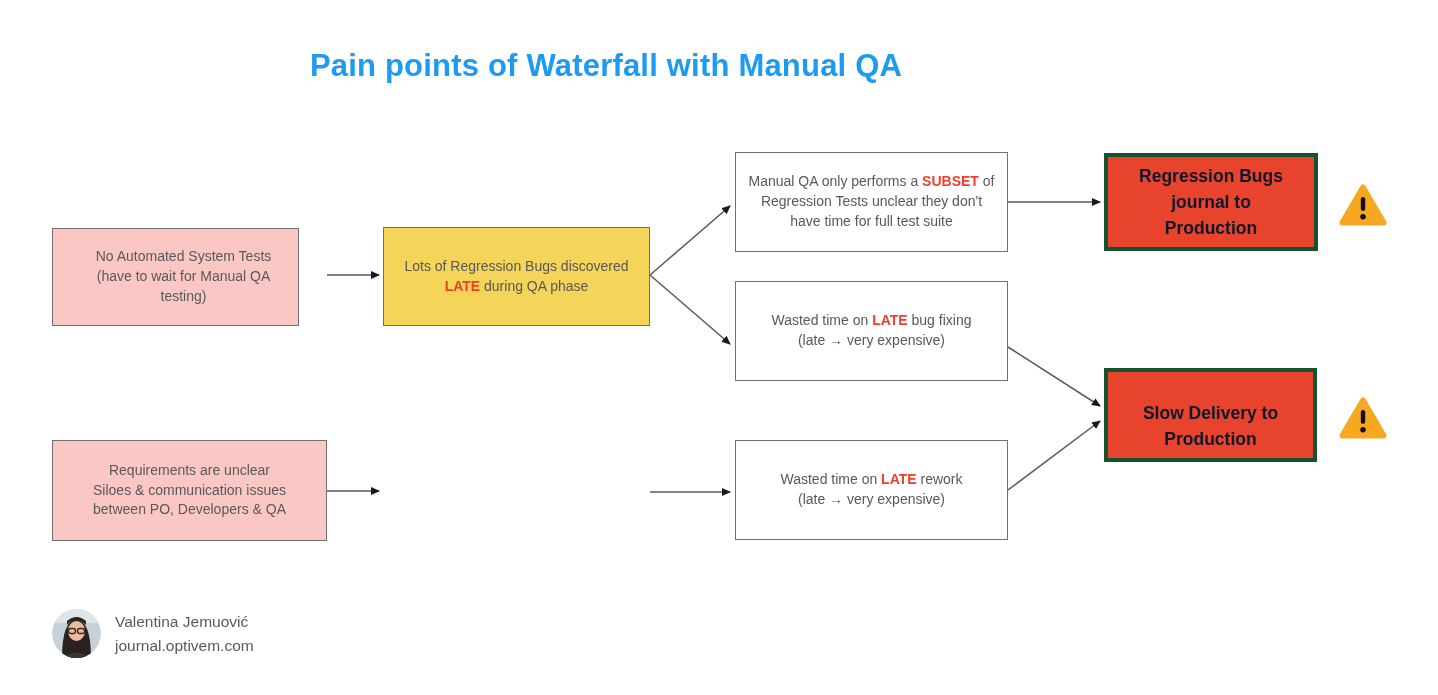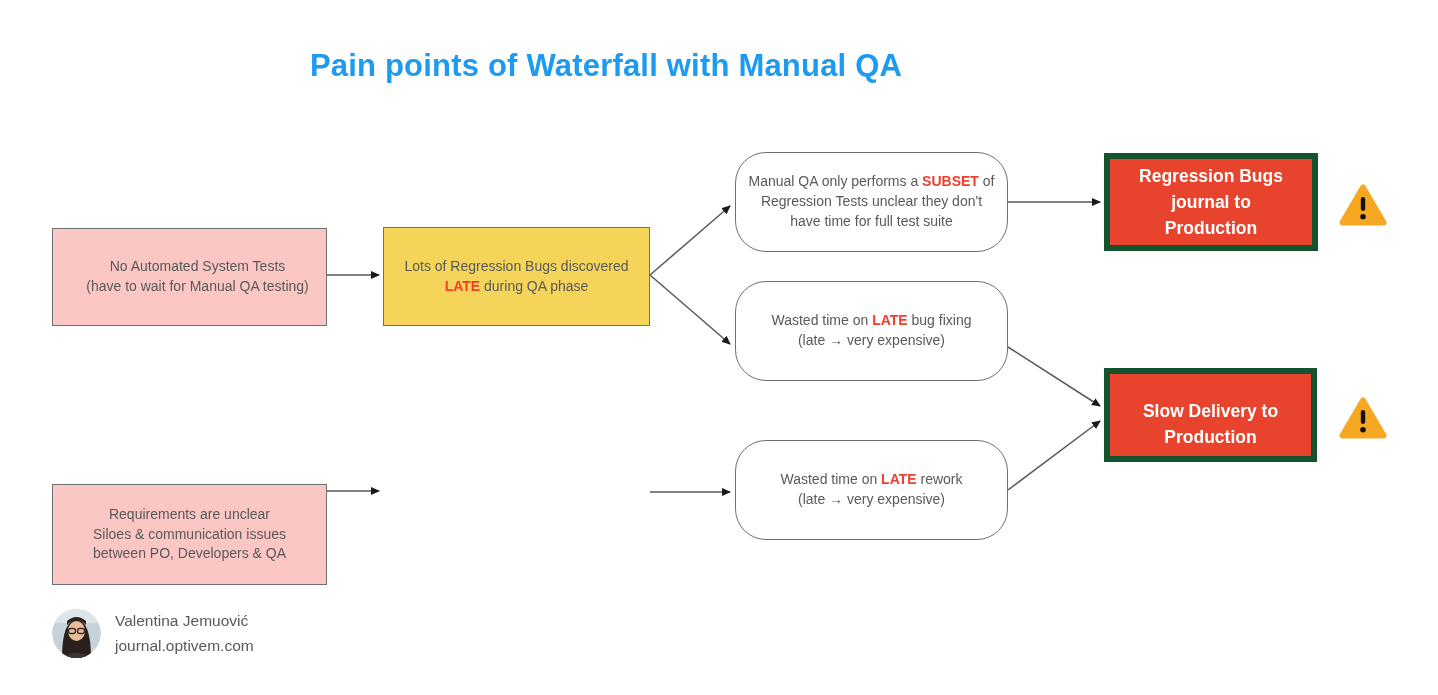--- a/index.html
+++ b/index.html
@@ -36,37 +36,37 @@
     line-height: 1.42;
     color: var(--text-gray, #595959);
     padding: 6px 12px;
   }
   .node .hl {
     color: var(--highlight, #ee402d);
     font-weight: bold;
   }
   .pink   { background: var(--pink, #fbc7c5); }
   .yellow { background: var(--yellow, #f5d45a); }
-  .white  { background: #ffffff; border-radius: 31px; }
+  .white  { background: #ffffff; }
   .cause-red {
     background: var(--red, #e8432c);
-    border: 6px solid #14532d;
-    color: #ffffff;
+    border: 4px solid #14532d;
+    color: #0f172a;
     font-weight: bold;
     font-size: 17.5px;
     line-height: 1.5;
   }
   
-  .n-pink1   { left: 52px;   top: 228px; width: 275px; height: 98px; padding-left: 28px;  }
+  .n-pink1   { left: 52px;   top: 228px; width: 247px; height: 98px; padding-left: 28px;  }
   .n-yellow1 { left: 383px;  top: 227px; width: 267px; height: 99px; align-items: center;  }
   .n-white1  { left: 735px;  top: 152px; width: 273px; height: 100px; }
   .n-red1    { left: 1104px; top: 153px; width: 214px; height: 98px;  }
   .n-white2  { left: 735px;  top: 281px; width: 273px; height: 100px; }
   .n-red2    { left: 1104px; top: 368px; width: 213px; height: 94px; align-items: flex-end;  }
-  .n-pink2   { left: 52px;   top: 440px; width: 275px; height: 101px; margin-top: 44px; }
+  .n-pink2   { left: 52px;   top: 440px; width: 275px; height: 101px; }
   .n-yellow2 { left: 383px;  top: 443px; width: 267px; height: 100px; }
   .n-white3  { left: 735px;  top: 440px; width: 273px; height: 100px; }
 
   .warn {
     position: absolute;
     width: 48px; height: 44px;
   }
   .w-1 { left: 1339px; top: 183px; }
   .w-2 { left: 1339px; top: 396px; }
 
@@ -78,21 +78,21 @@
   }
   .connectors line {
     stroke: var(--arrow-gray, #595959);
     stroke-width: 1.5;
   }
 
   .footer {
     position: absolute;
     left: 52px; top: 609px;
     display: flex;
-    align-items: center;
+    align-items: flex-end;
     gap: 14px;
   }
   .avatar {
     width: 49px; height: 49px;
     border-radius: 50%;
     overflow: hidden;
     flex: 0 0 auto;
   }
   .footer-text { color: #595959; font-size: 15.5px; line-height: 1.55; }
 </style>

